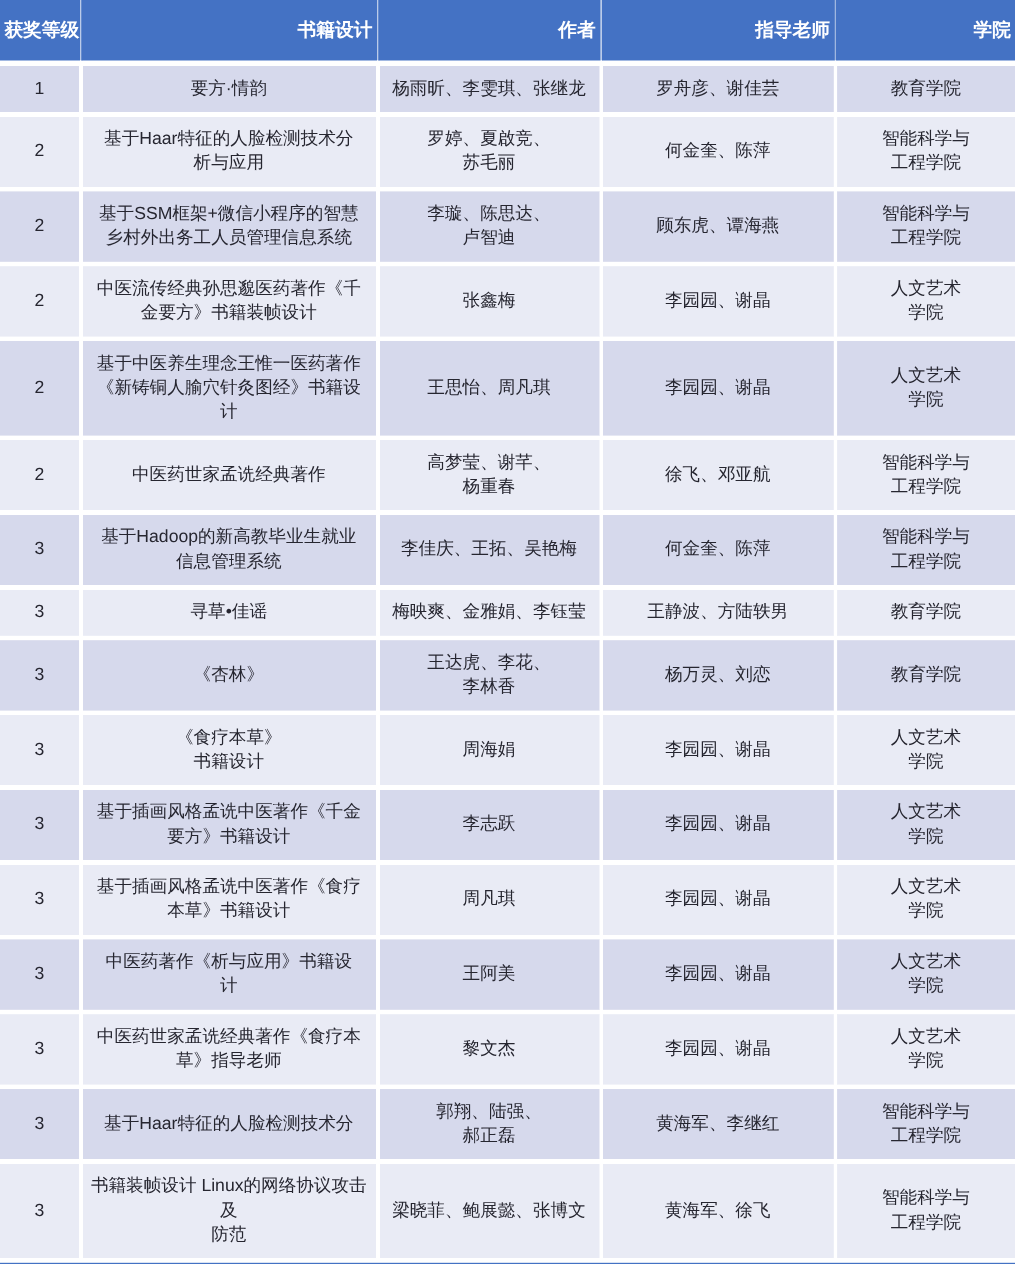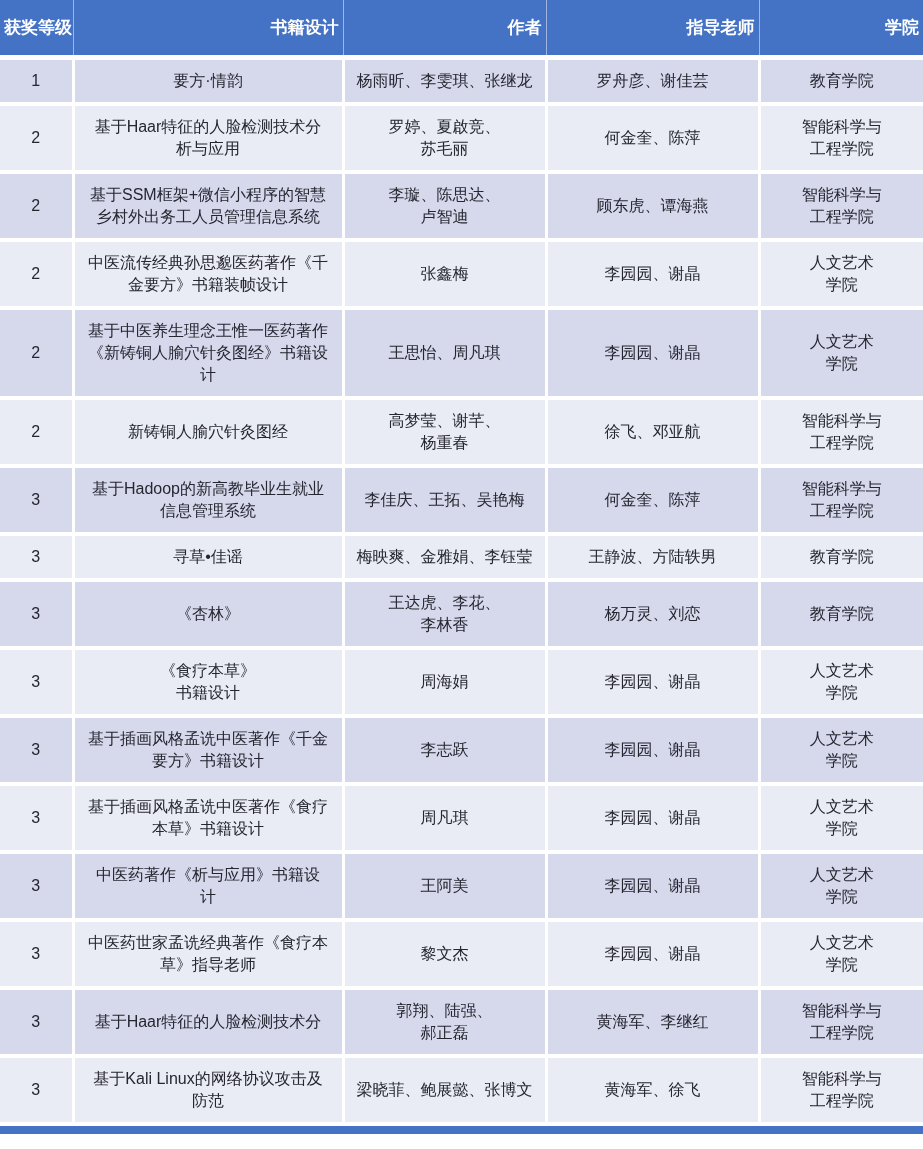--- a/index.html
+++ b/index.html
@@ -133,21 +133,21 @@
     <td class="col-title">基于中医养生理念王惟一医药著作
 《新铸铜人腧穴针灸图经》书籍设
 计</td>
     <td class="col-authors">王思怡、周凡琪</td>
     <td class="col-advisors">李园园、谢晶</td>
     <td class="col-college">人文艺术
 学院</td>
   </tr>
         <tr class="band-light">
     <td class="col-level">2</td>
-    <td class="col-title">新铸铜人腧穴针灸图经</td>
+    <td class="col-title">中医药世家孟诜经典著作</td>
     <td class="col-authors">高梦莹、谢芊、
 杨重春</td>
     <td class="col-advisors">徐飞、邓亚航</td>
     <td class="col-college">智能科学与
 工程学院</td>
   </tr>
         <tr class="band-dark">
     <td class="col-level">3</td>
     <td class="col-title">基于Hadoop的新高教毕业生就业
 信息管理系统</td>
@@ -220,21 +220,21 @@
     <td class="col-level">3</td>
     <td class="col-title">基于Haar特征的人脸检测技术分</td>
     <td class="col-authors">郭翔、陆强、
 郝正磊</td>
     <td class="col-advisors">黄海军、李继红</td>
     <td class="col-college">智能科学与
 工程学院</td>
   </tr>
         <tr class="band-light">
     <td class="col-level">3</td>
-    <td class="col-title">基于Kali Linux的网络协议攻击及
+    <td class="col-title">书籍装帧设计 Linux的网络协议攻击及
 防范</td>
     <td class="col-authors">梁晓菲、鲍展懿、张博文</td>
     <td class="col-advisors">黄海军、徐飞</td>
     <td class="col-college">智能科学与
 工程学院</td>
   </tr>
       </tbody>
   </table>
   <div class="bottom-strip"></div>
 </div>

